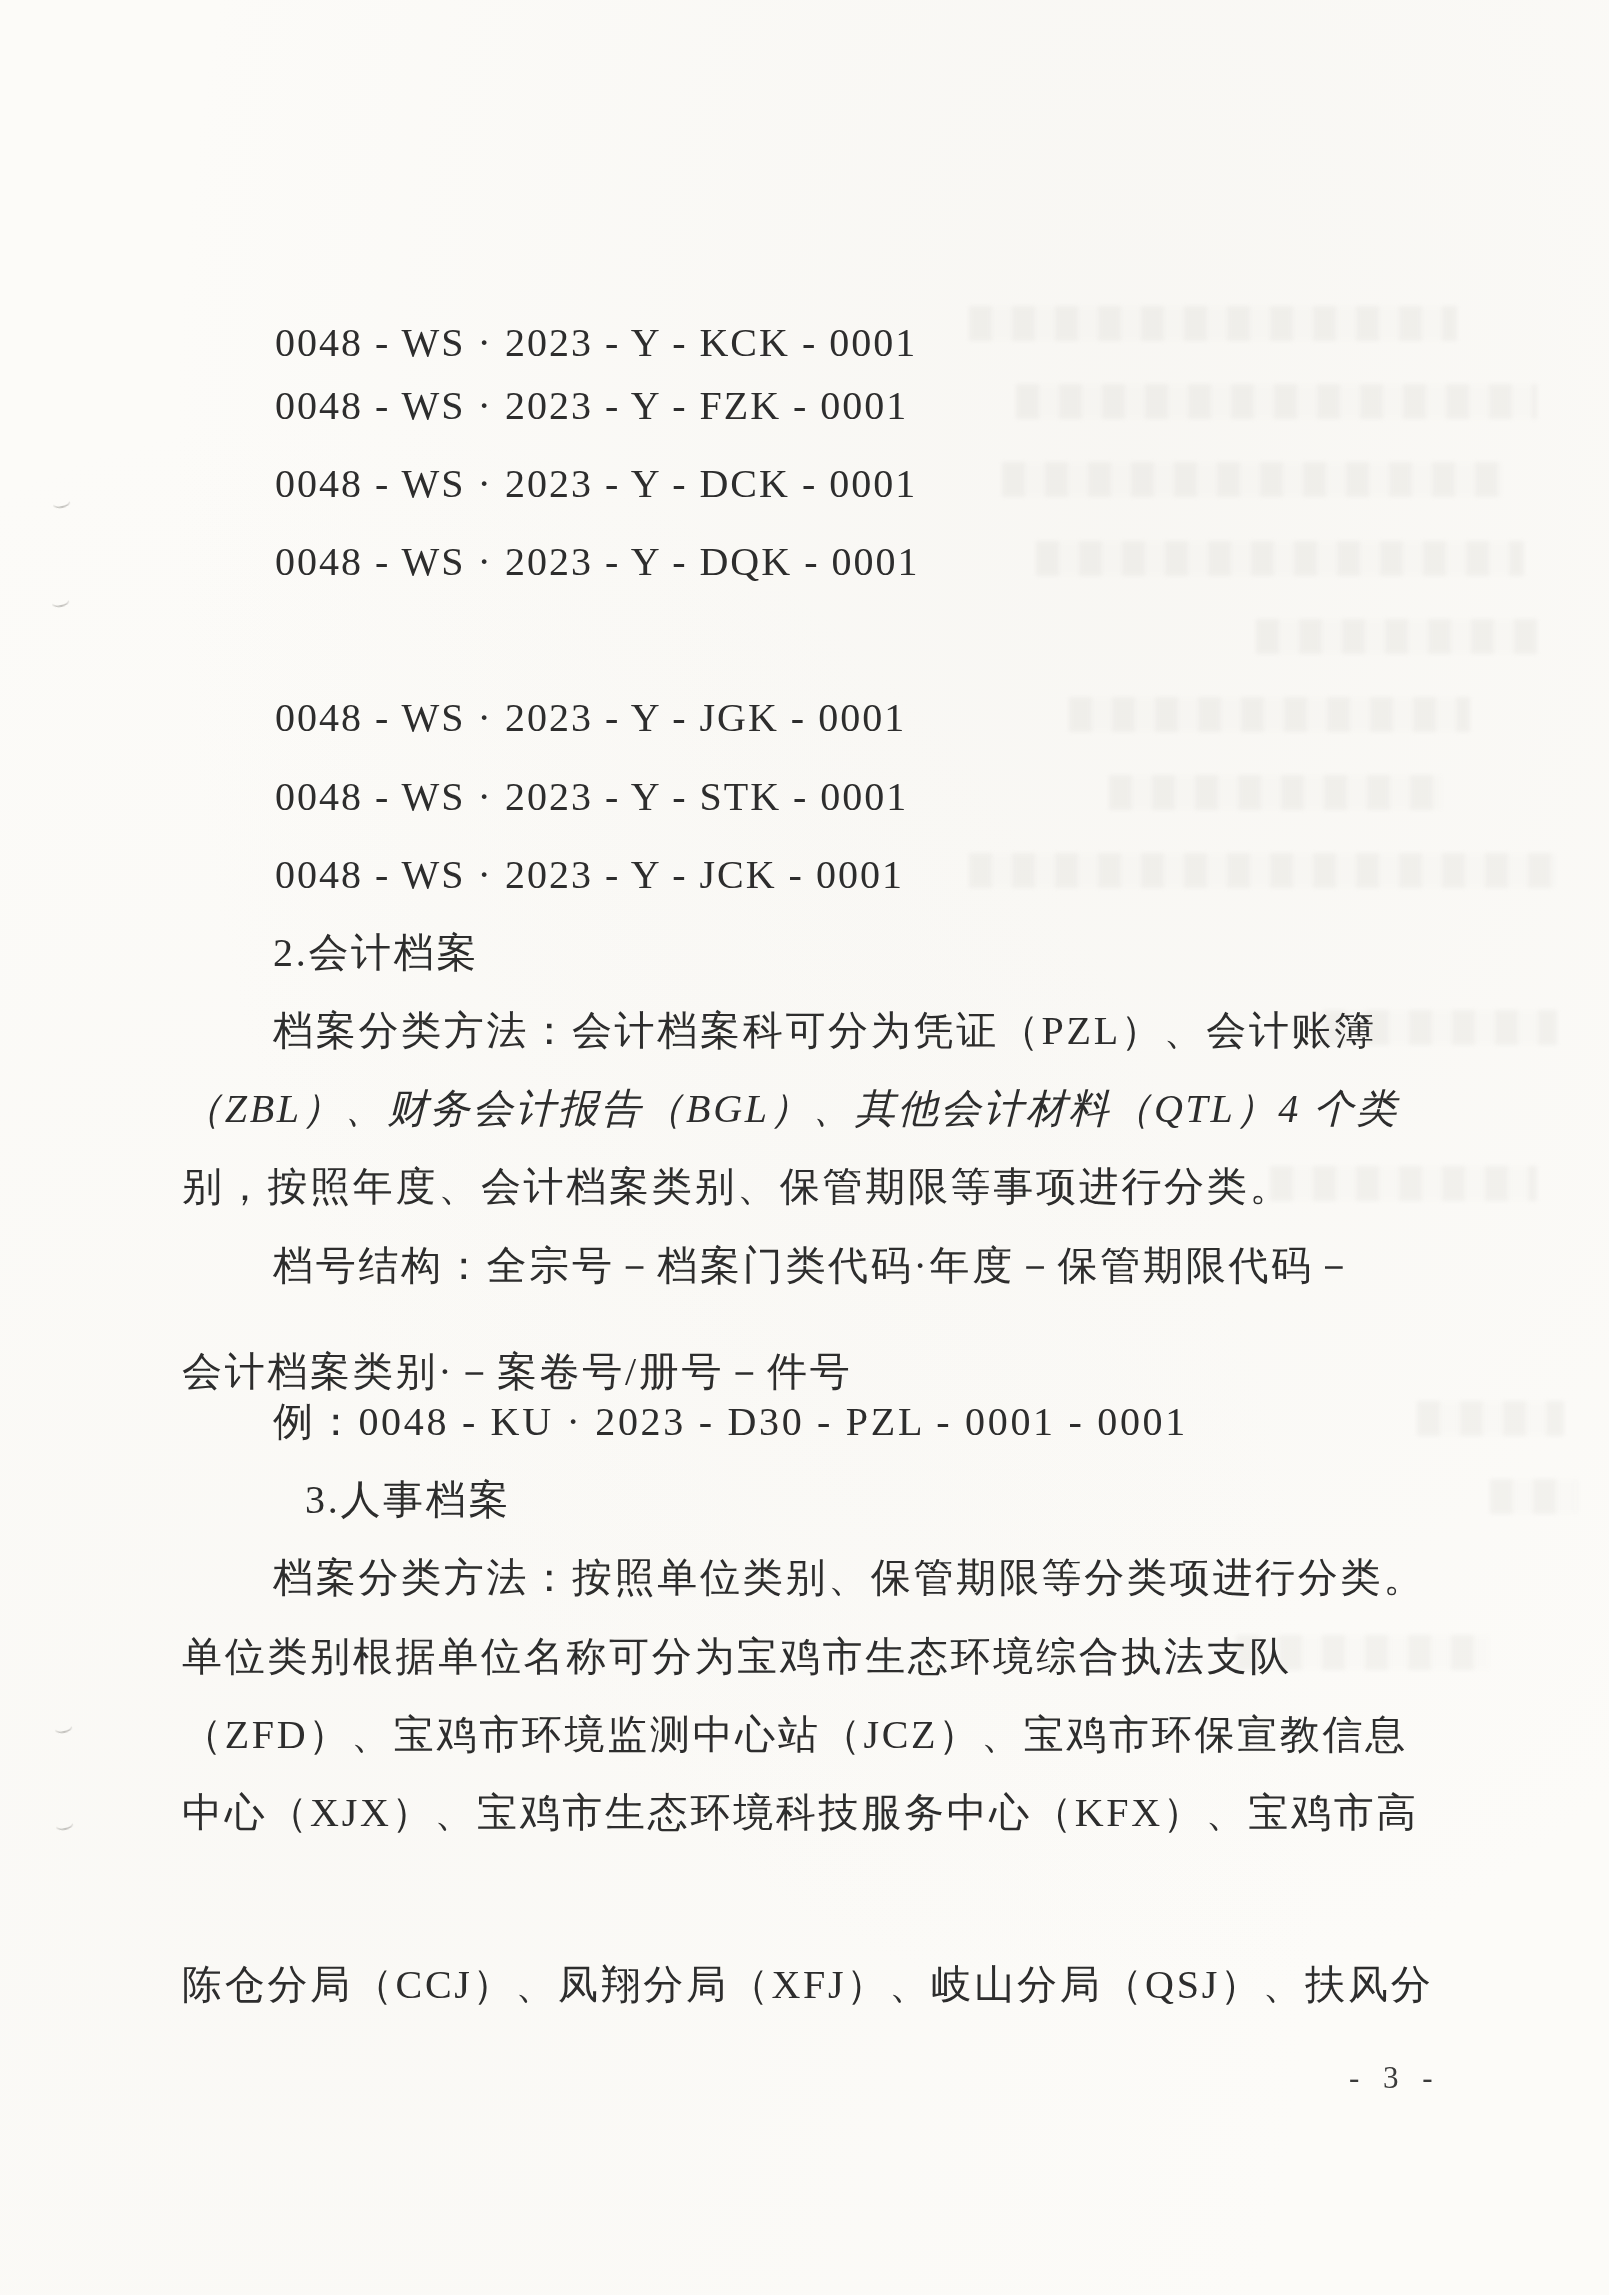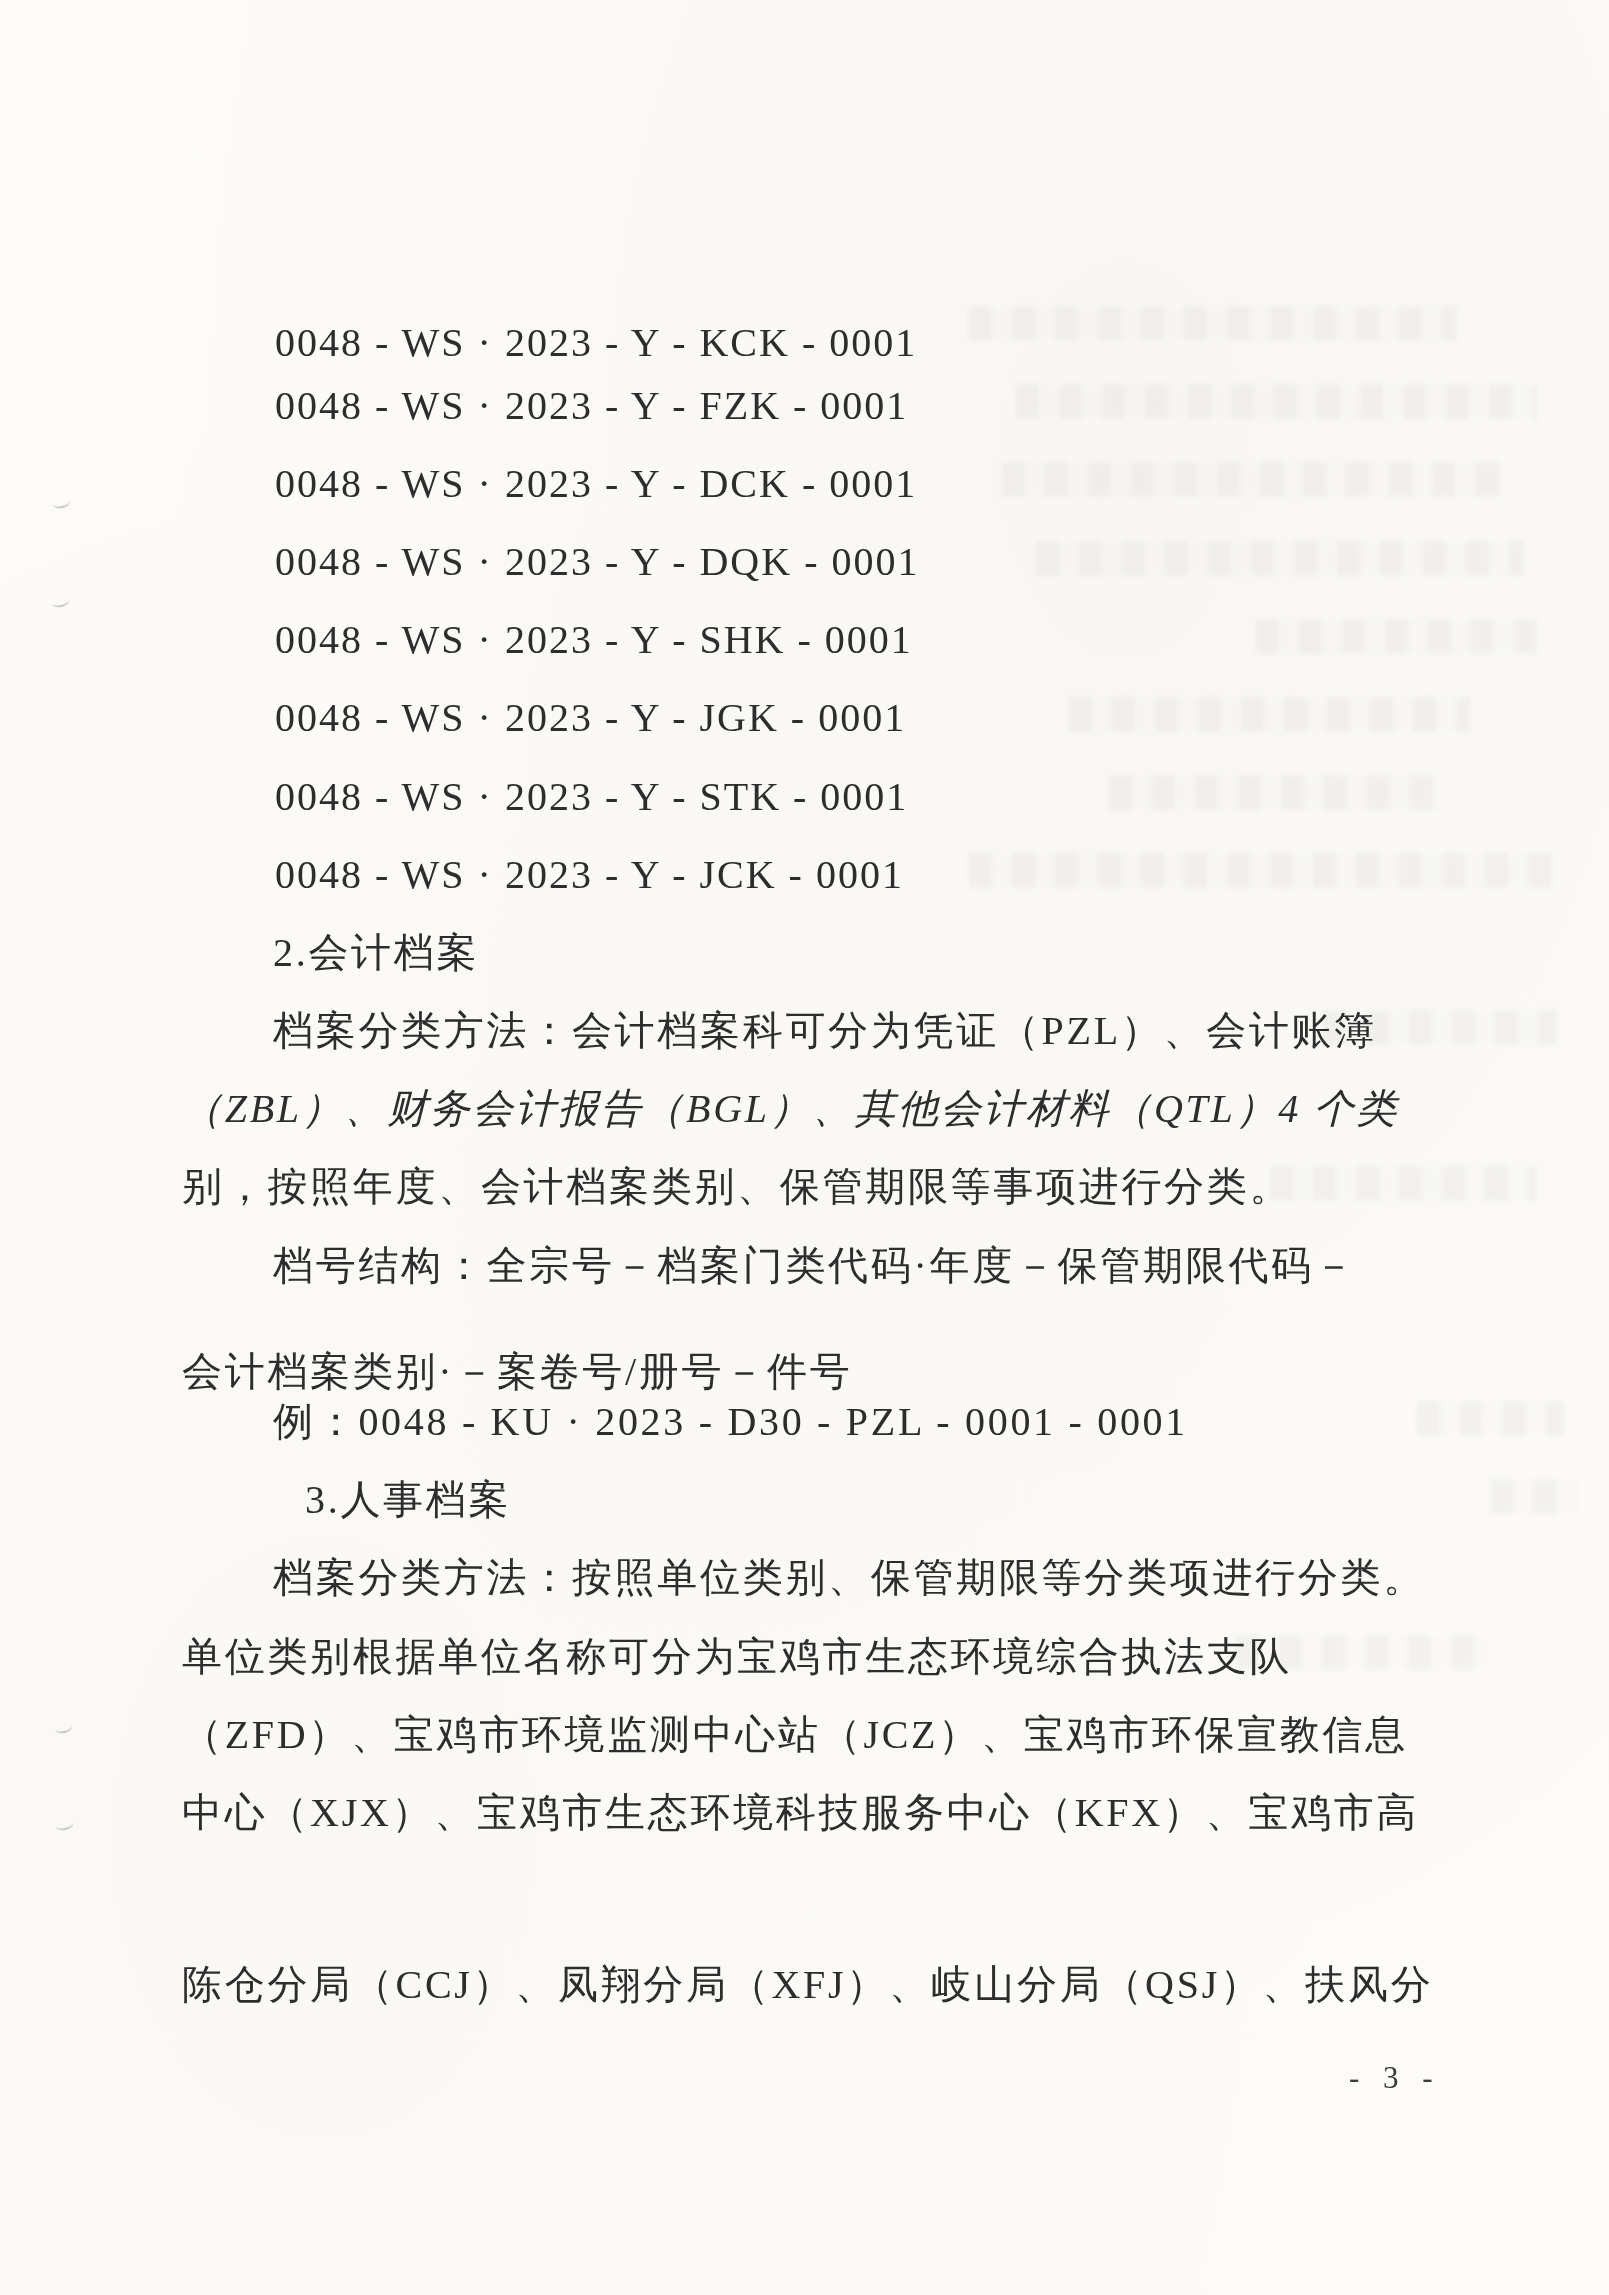--- a/index.html
+++ b/index.html
@@ -101,21 +101,20 @@
 
   <div class="speck" style="top:498px;  left:53px;"></div>
   <div class="speck" style="top:597px;  left:52px;"></div>
   <div class="speck" style="top:1723px; left:55px;"></div>
   <div class="speck" style="top:1820px; left:56px;"></div>
 
   <div class="line code" style="top:319px;">0048 - WS · 2023 - Y - KCK - 0001</div>
   <div class="line code" style="top:382px;">0048 - WS · 2023 - Y - FZK - 0001</div>
   <div class="line code" style="top:460px;">0048 - WS · 2023 - Y - DCK - 0001</div>
   <div class="line code" style="top:538px;">0048 - WS · 2023 - Y - DQK - 0001</div>
-  <div class="line code" style="top:616px;">0048 - WS · 2023 - Y - SHK - 0001</div>
   <div class="line code" style="top:694px;">0048 - WS · 2023 - Y - JGK - 0001</div>
   <div class="line code" style="top:773px;">0048 - WS · 2023 - Y - STK - 0001</div>
   <div class="line code" style="top:851px;">0048 - WS · 2023 - Y - JCK - 0001</div>
   <div class="line heading" style="top:929px;">2.会计档案</div>
   <div class="line body-indent" style="top:1007px;">档案分类方法：会计档案科可分为凭证（PZL）、会计账簿</div>
   <div class="line body-full" style="top:1085px;font-style:italic;">（ZBL）、财务会计报告（BGL）、其他会计材料（QTL）4 个类</div>
   <div class="line body-full" style="top:1163px;">别，按照年度、会计档案类别、保管期限等事项进行分类。</div>
   <div class="line body-indent" style="top:1242px;">档号结构：全宗号－档案门类代码·年度－保管期限代码－</div>
   <div class="line body-full" style="top:1348px;">会计档案类别·－案卷号/册号－件号</div>
   <div class="line body-indent" style="top:1398px;">例：0048 - KU · 2023 - D30 - PZL - 0001 - 0001</div>

